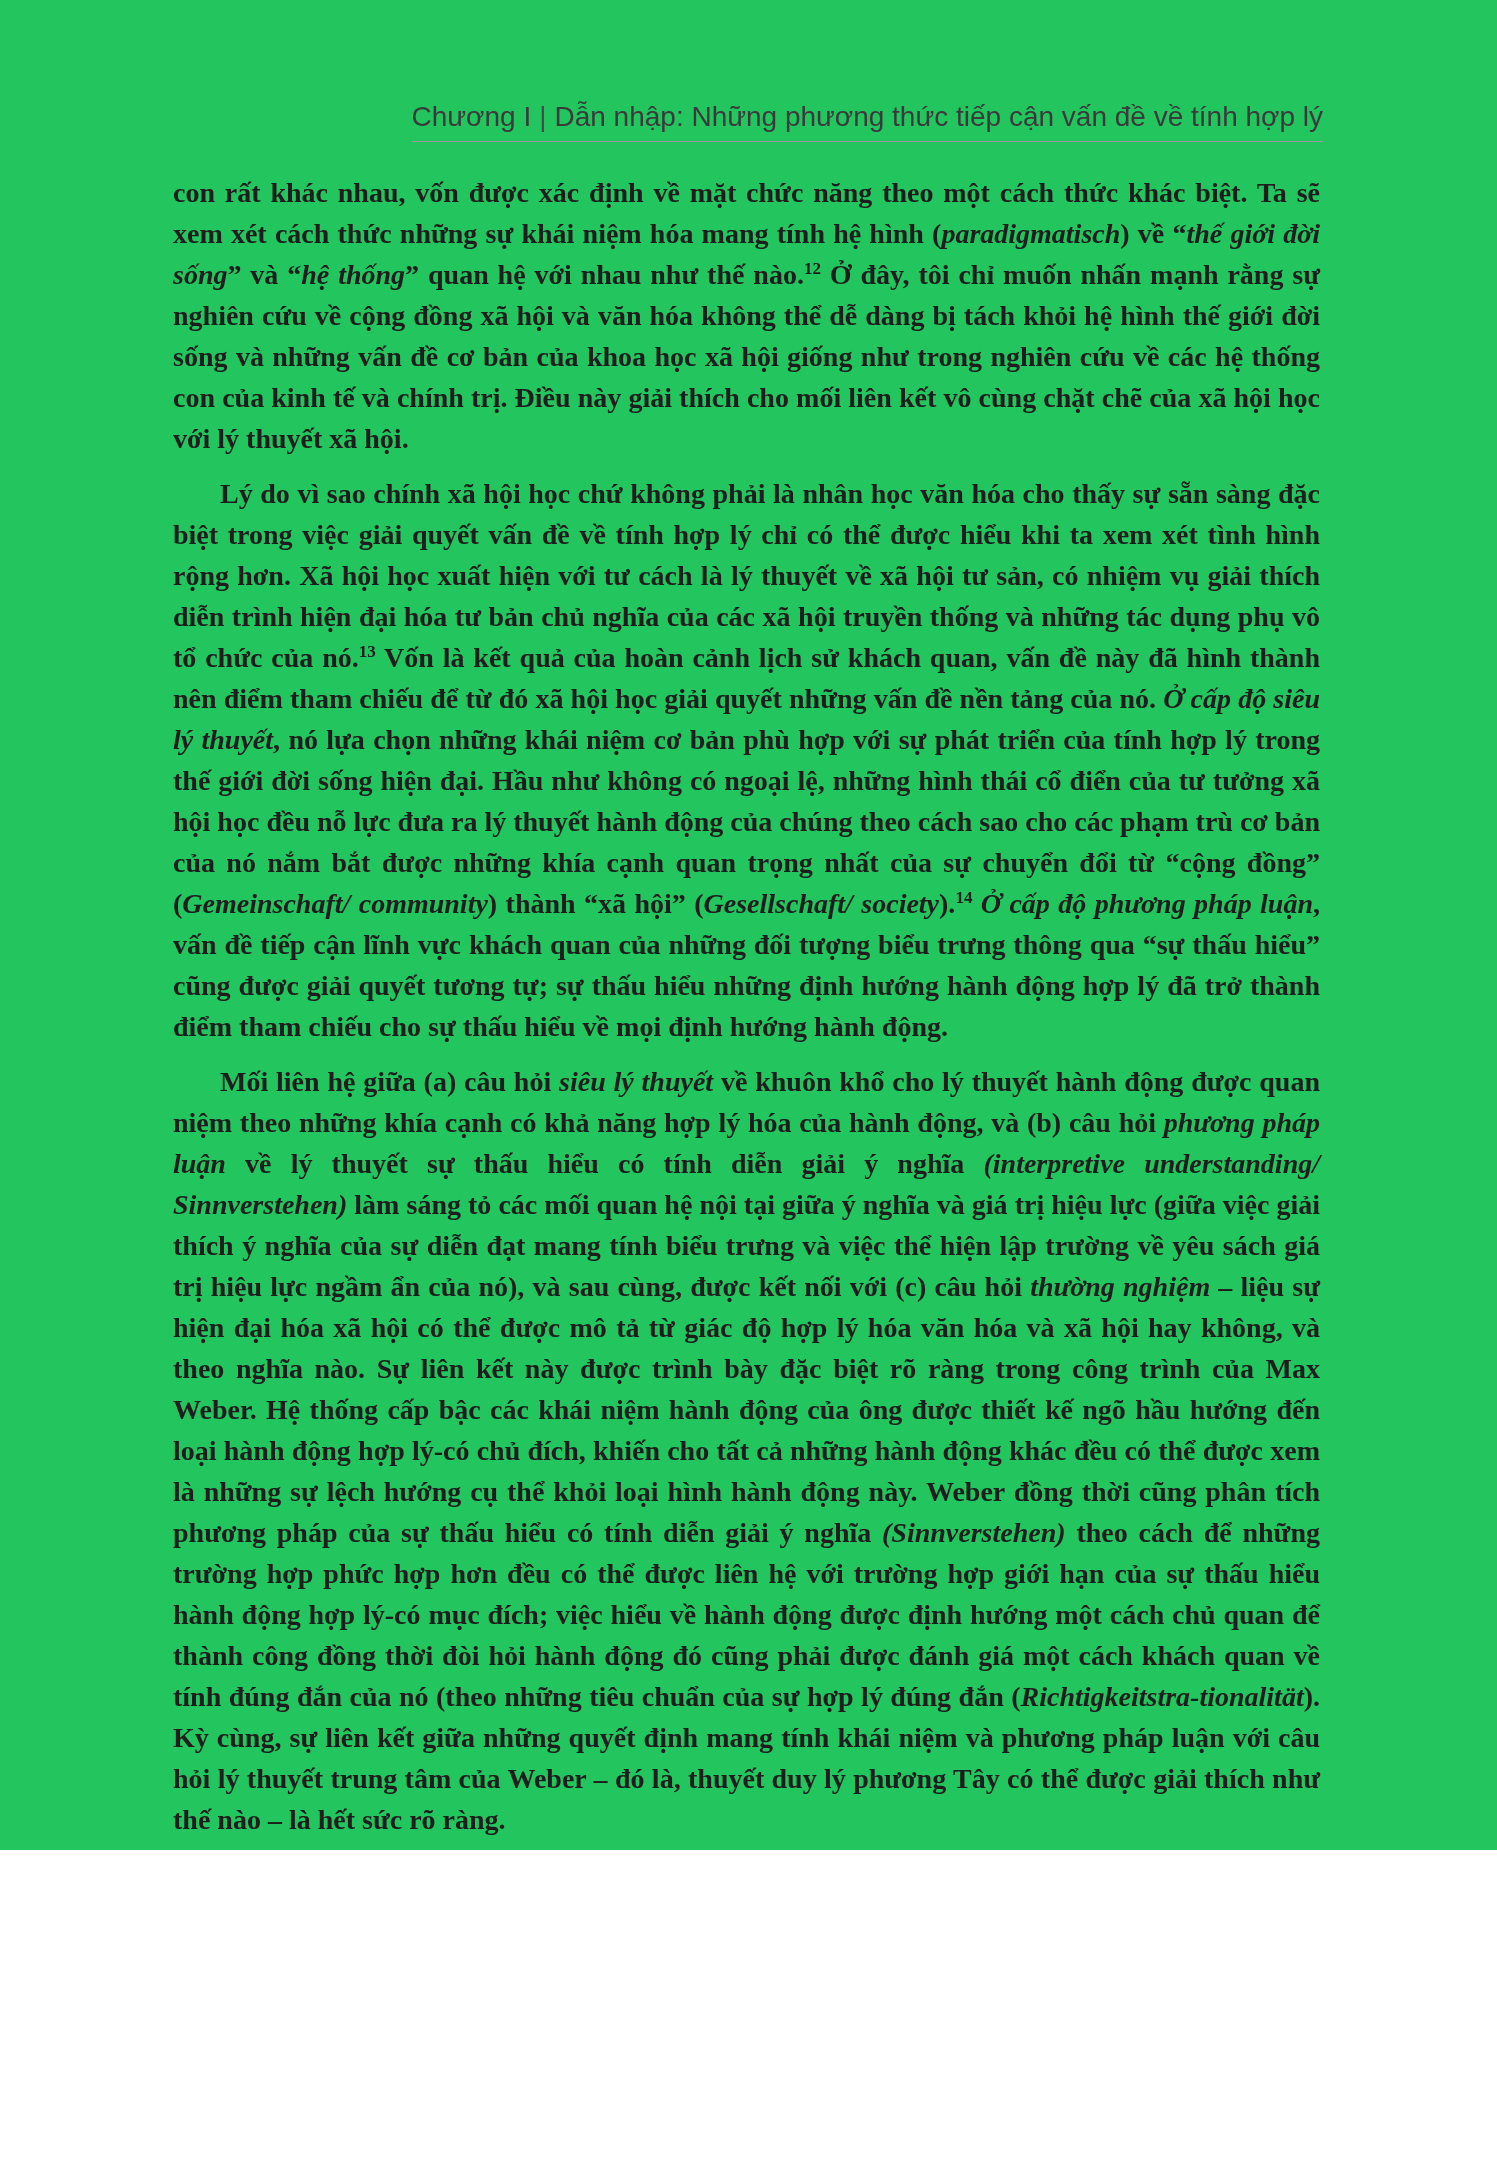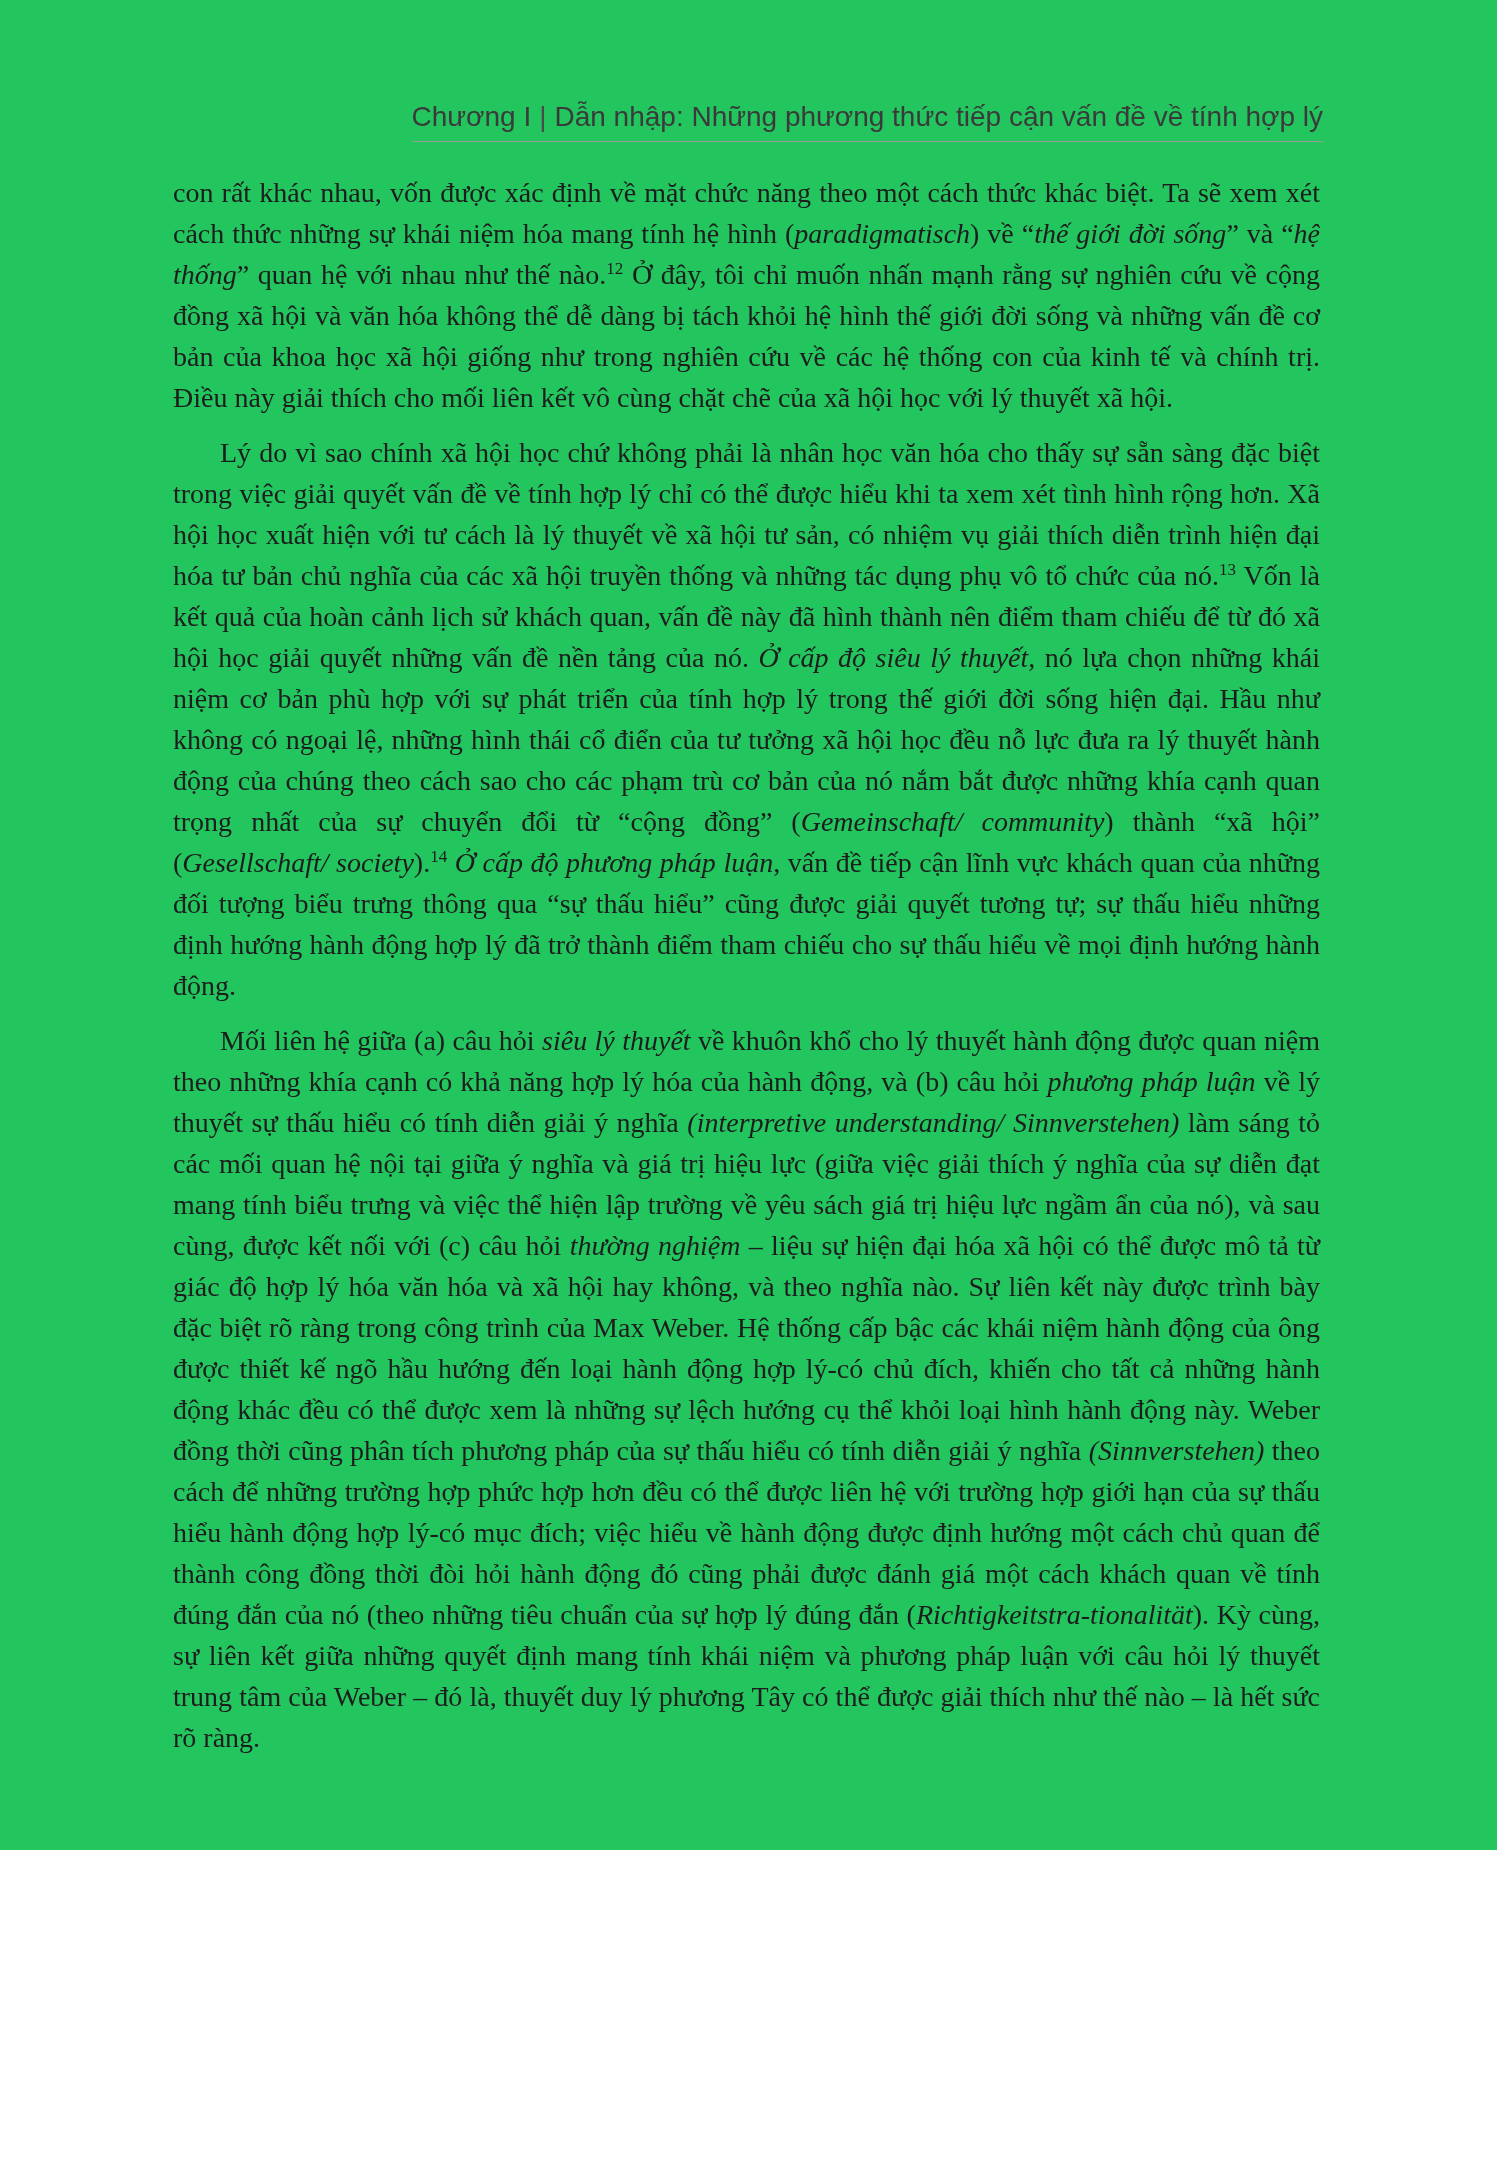--- a/index.html
+++ b/index.html
@@ -44,20 +44,21 @@
     top: 172px;
     left: 173px;
     width: 1150px;
     font-size: 28px;
     line-height: 41px;
     color: #1d1d1d;
     text-align: justify;
   }
   .body-text p.para {
     margin: 0 3px 14px 0;
+    font-weight: bold;
   }
   .body-text p.para.indent {
     text-indent: 47px;
   }
   .body-text i {
     font-style: italic;
   }
   .body-text sup {
     font-size: 17px;
     line-height: 0;

